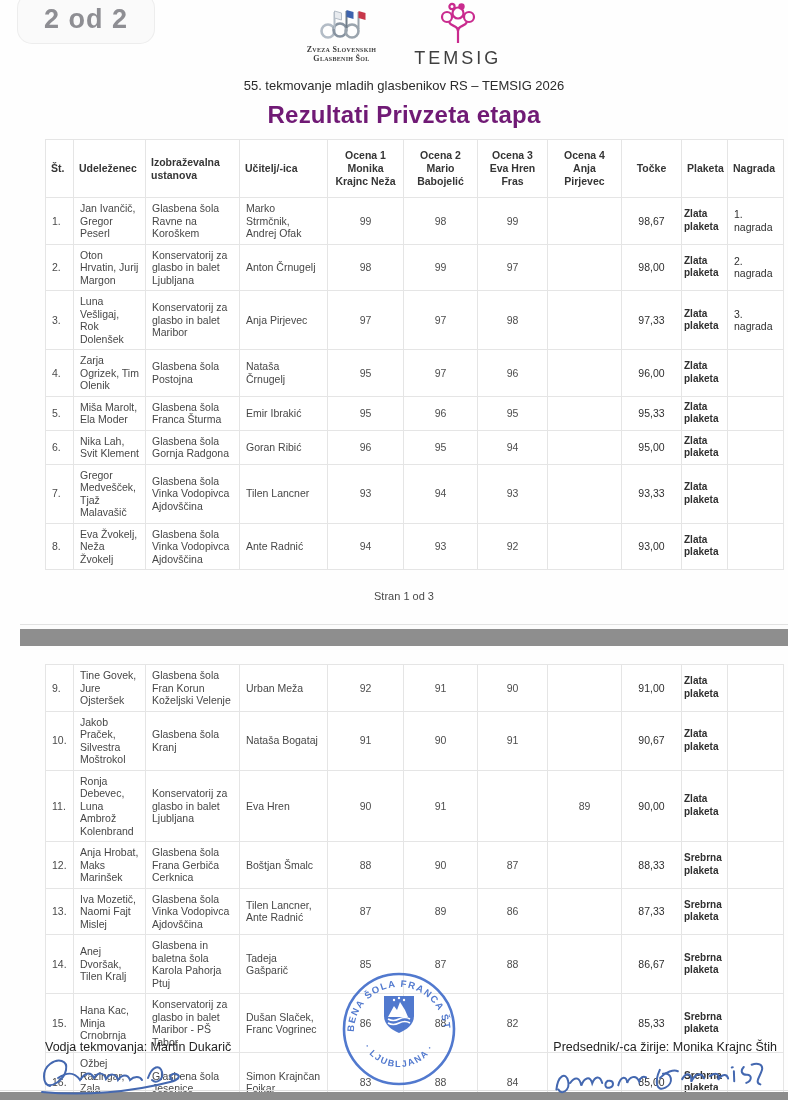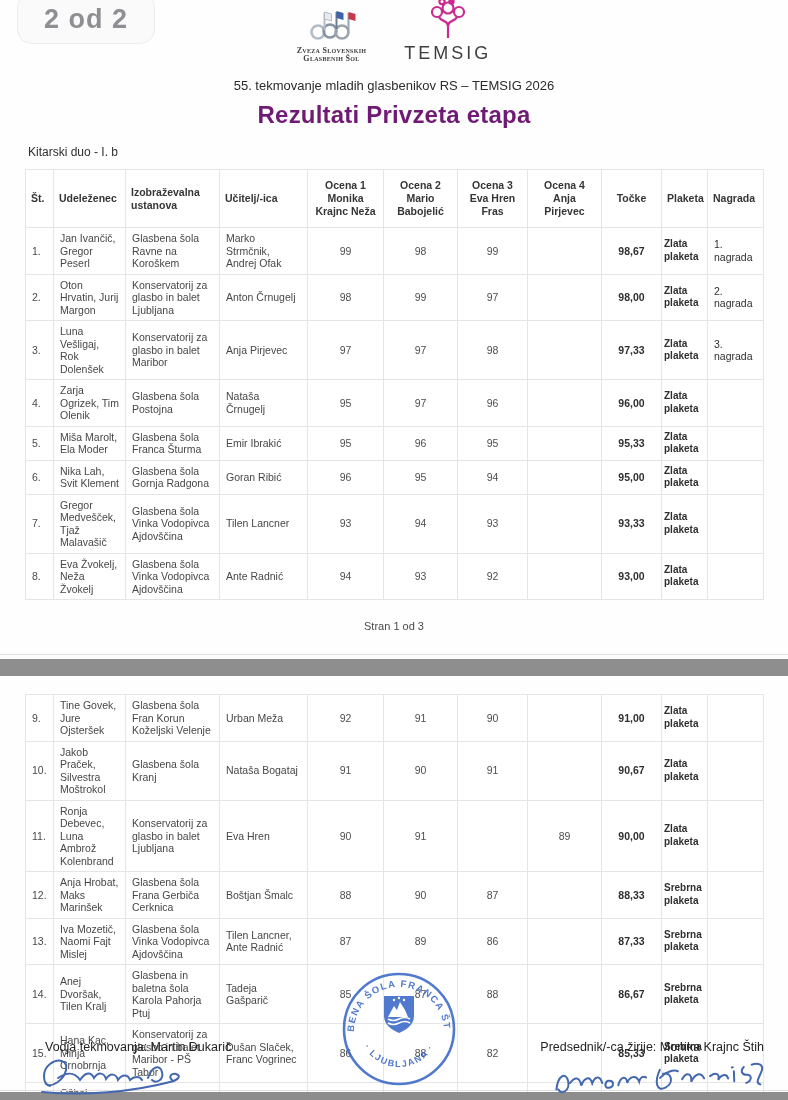--- a/index.html
+++ b/index.html
@@ -1,32 +1,32 @@
 <!DOCTYPE html>
 <html lang="sl"><head>
 <meta charset="utf-8">
 <style>
   html,body{margin:0;padding:0;}
   body{
     width:788px;height:1100px;overflow:hidden;background:#fdfdfd;position:relative;
     font-family:"Liberation Sans","DejaVu Sans",sans-serif;color:#3c3c3c;
   }
-  .page{position:absolute;inset:0;background:#fefefe;}
+  .page{position:absolute;inset:0;background:#fefefe;padding-left:20px;}
 
   
   .page-badge{
     position:absolute;top:-6px;left:18px;z-index:30;
     background:#fafafa;border-radius:14px;box-shadow:0 0 0 1px #ededed;
     padding:10px 26px 8px 26px;
   }
   .page-badge span{font-size:27px;font-weight:700;color:#8e8e93;letter-spacing:1px;}
 
   
   .doc-header{padding-top:6px;text-align:center;}
-  .logos{display:flex;justify-content:center;align-items:flex-end;gap:38px;height:58px;}
+  .logos{display:flex;justify-content:center;align-items:center;gap:38px;height:58px;}
   .logo-block{display:flex;flex-direction:column;align-items:center;}
   .zsgs-caption{
     font-family:"Liberation Serif","DejaVu Serif",serif;font-variant:small-caps;
     font-size:8px;line-height:1.2;color:#3d3d3d;margin-top:1px;font-weight:600;letter-spacing:.3px;
   }
   .temsig-word{font-size:18px;letter-spacing:3px;color:#3f3f3f;margin-top:0;font-weight:400;}
   .title1{margin-top:14px;font-size:13px;font-weight:400;color:#2b2b2b;}
   .title2{margin-top:8px;font-size:24px;font-weight:700;color:#701a75;letter-spacing:.2px;}
   .category{margin:16px 0 0 28px;text-align:left;font-size:12px;color:#2f2f2f;}
 
@@ -40,38 +40,38 @@
   th,td{border:1px solid #e5e5e5;vertical-align:middle;}
   th{
     font-size:10.5px;font-weight:700;color:#353535;line-height:13px;
     padding:9px 5px;text-align:left;background:#fff;
   }
   th.center{text-align:center;}
   th .sub{display:block;font-weight:700;}
   td{font-size:10.5px;line-height:12.5px;padding:4px 6px;color:#474747;background:#fff;}
   td.c-st{color:#4a4a4a;}
   td.c-ocena1,td.c-ocena2,td.c-ocena3,td.c-ocena4{text-align:center;color:#4e4e4e;}
-  td.c-tocke{text-align:center;font-weight:700;color:#2f2f2f;}
+  td.c-tocke{text-align:center;font-weight:400;color:#2f2f2f;}
   td.c-plaketa{text-align:left;font-weight:700;color:#2f2f2f;font-size:10px;padding:4px 2px;}
   td.c-nagrada{font-weight:400;color:#2f2f2f;}
   .stran-center{ text-align:center;font-size:11px;color:#4a4a4a;margin-top:20px;}
 
   
   .page-divider{margin-top:22px;}
   .page-divider .edge-line{height:1px;background:#e2e2e2;}
   .page-divider .white-gap{height:4px;background:#fcfcfc;}
   .page-divider .bar{height:17px;background:#8e8e8e;}
 
   .tbl-wrap2{margin-top:18px;}
 
   
   .footer-label{position:absolute;font-size:12.5px;color:#232323;z-index:5;}
   .lbl-vodja{left:45px;top:1040px;}
   .lbl-zig{left:0;right:0;top:1040px;text-align:center;}
-  .lbl-predsednik{right:24px;top:1040px;}
+  .lbl-predsednik{right:11px;top:1040px;}
   .sig{position:absolute;z-index:6;}
   .sig-left{left:36px;top:1052px;}
   .sig-right{left:548px;top:1048px;transform:rotate(-2deg);}
   .stamp{position:absolute;left:340px;top:970px;width:118px;height:118px;z-index:10;opacity:.88;pointer-events:none;}
 
   
   .bottom-edge{position:absolute;left:0;right:0;bottom:9px;height:1px;background:#e0e0e0;}
   .bottom-bar{position:absolute;left:0;right:0;bottom:0;height:8px;background:#8d8d8d;}
 </style>
 </head>
@@ -121,21 +121,20 @@
             <circle cx="26.5" cy="4.5" r="3.2" fill="#c92b8e"></circle>
           </svg>
         </span>
         <div class="temsig-word">TEMSIG</div>
       </div>
     </div>
     <div class="title1">55. tekmovanje mladih glasbenikov RS – TEMSIG 2026</div>
     <div class="title2">Rezultati Privzeta etapa</div>
   </div>
 
-  <div class="category">Kitarski duo - I. b</div>
 
   <div class="tbl-wrap">
     <table>
       <colgroup>
         <col class="c-st">
           <col class="c-udelezenec">
           <col class="c-ustanova">
           <col class="c-ucitelj">
         <col class="c-ocena1">
           <col class="c-ocena2">

